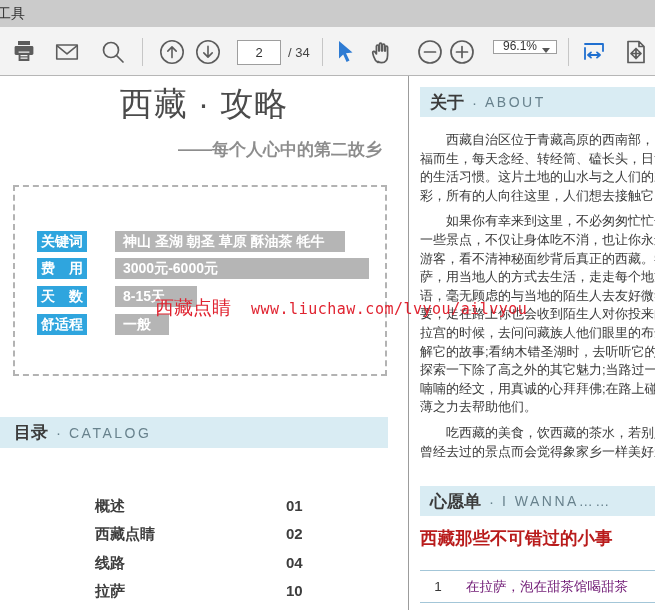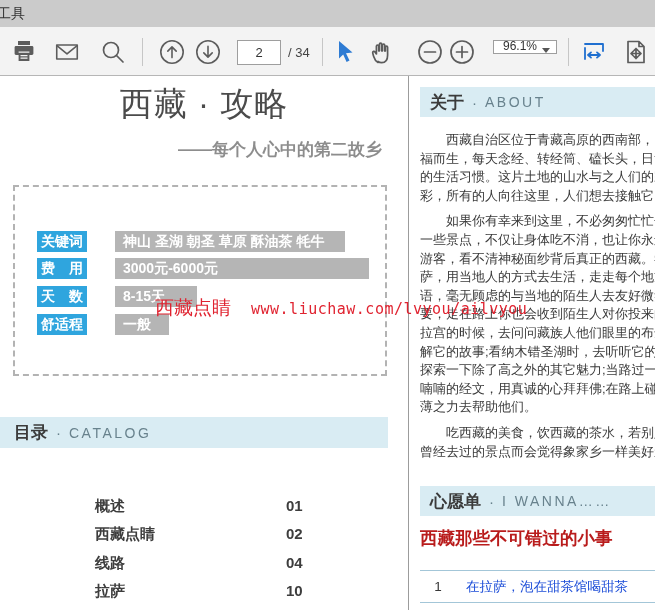--- a/index.html
+++ b/index.html
@@ -80,21 +80,21 @@
   .pline { white-space:nowrap; overflow:hidden; height:18.6px; line-height:18.6px;
     font-size:13px; color:#3a3a3a; }
   .pline.indent { text-indent:2em; }
   .wanna-band { left:11px; top:410px; width:246px; height:30px; padding-left:10px; }
   .wanna-heading { position:absolute; left:11px; top:450px; font-size:17.5px; font-weight:700;
     color:#b91c1c; white-space:nowrap; }
   .wanna-table { position:absolute; left:11px; top:494px; width:240px;
     border-top:1px solid #a3c6d8; }
   .wanna-row { height:32px; border-bottom:1px solid #a3c6d8; display:flex; align-items:center; }
   .wanna-num { width:28px; text-align:center; font-size:13.5px; color:#383838; margin-left:4px; }
-  .wanna-text { font-size:13.5px; color:#1d4ed8; margin-left:14px; white-space:nowrap; }
+  .wanna-text { font-size:13.5px; color:#701a75; margin-left:14px; white-space:nowrap; }
 </style>
 </head>
 <body>
 
 <div class="tabbar">
   <div class="tab-partial">工具</div>
 </div>
 
 <div class="toolbar">
   <div class="tbtn" style="left:10px">

